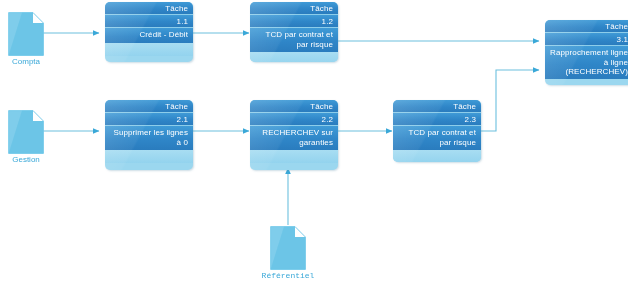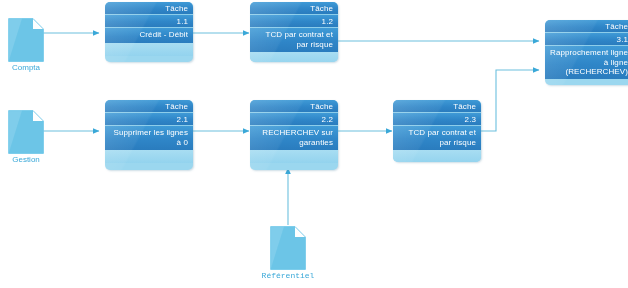--- a/index.html
+++ b/index.html
@@ -126,21 +126,21 @@
       <path d="M193,131 L249,131" marker-end="url(#arrow-r)"></path>
 
       <path d="M288,225 L288,168" marker-end="url(#arrow-u)"></path>
 
       <path d="M338,131 L392,131" marker-end="url(#arrow-r)"></path>
 
       <path d="M481,131 L496,131 L496,70 L539,70" marker-end="url(#arrow-r)"></path>
     </g>
   </svg>
 
-  <div class="doc-node" style="left:8px; top:18px; width:36px; height:44px;">
+  <div class="doc-node" style="left:8px; top:12px; width:36px; height:44px;">
     <div class="doc-shape">
       <svg width="36" height="44" viewBox="0 0 36 44">
         <path d="M0.6,0.6 L25,0.6 L35.4,11 L35.4,43.4 L0.6,43.4 Z" fill="#7fcdeb"></path>
         <path d="M25,0.6 L35.4,11 L25,11 Z" fill="#ffffff"></path>
         <path d="M0.6,43.4 L35.4,43.4 L35.4,11 L25,11 L25,0.6 L14,0.6 Z" fill="#5cbfe4" opacity="0.55"></path>
         <path d="M0.6,0.6 L25,0.6 L35.4,11 L35.4,43.4 L0.6,43.4 Z" fill="none" stroke="#6ec6e8" stroke-width="0.8"></path>
       </svg>
     </div>
     <div class="doc-label">Compta</div>
   </div>

